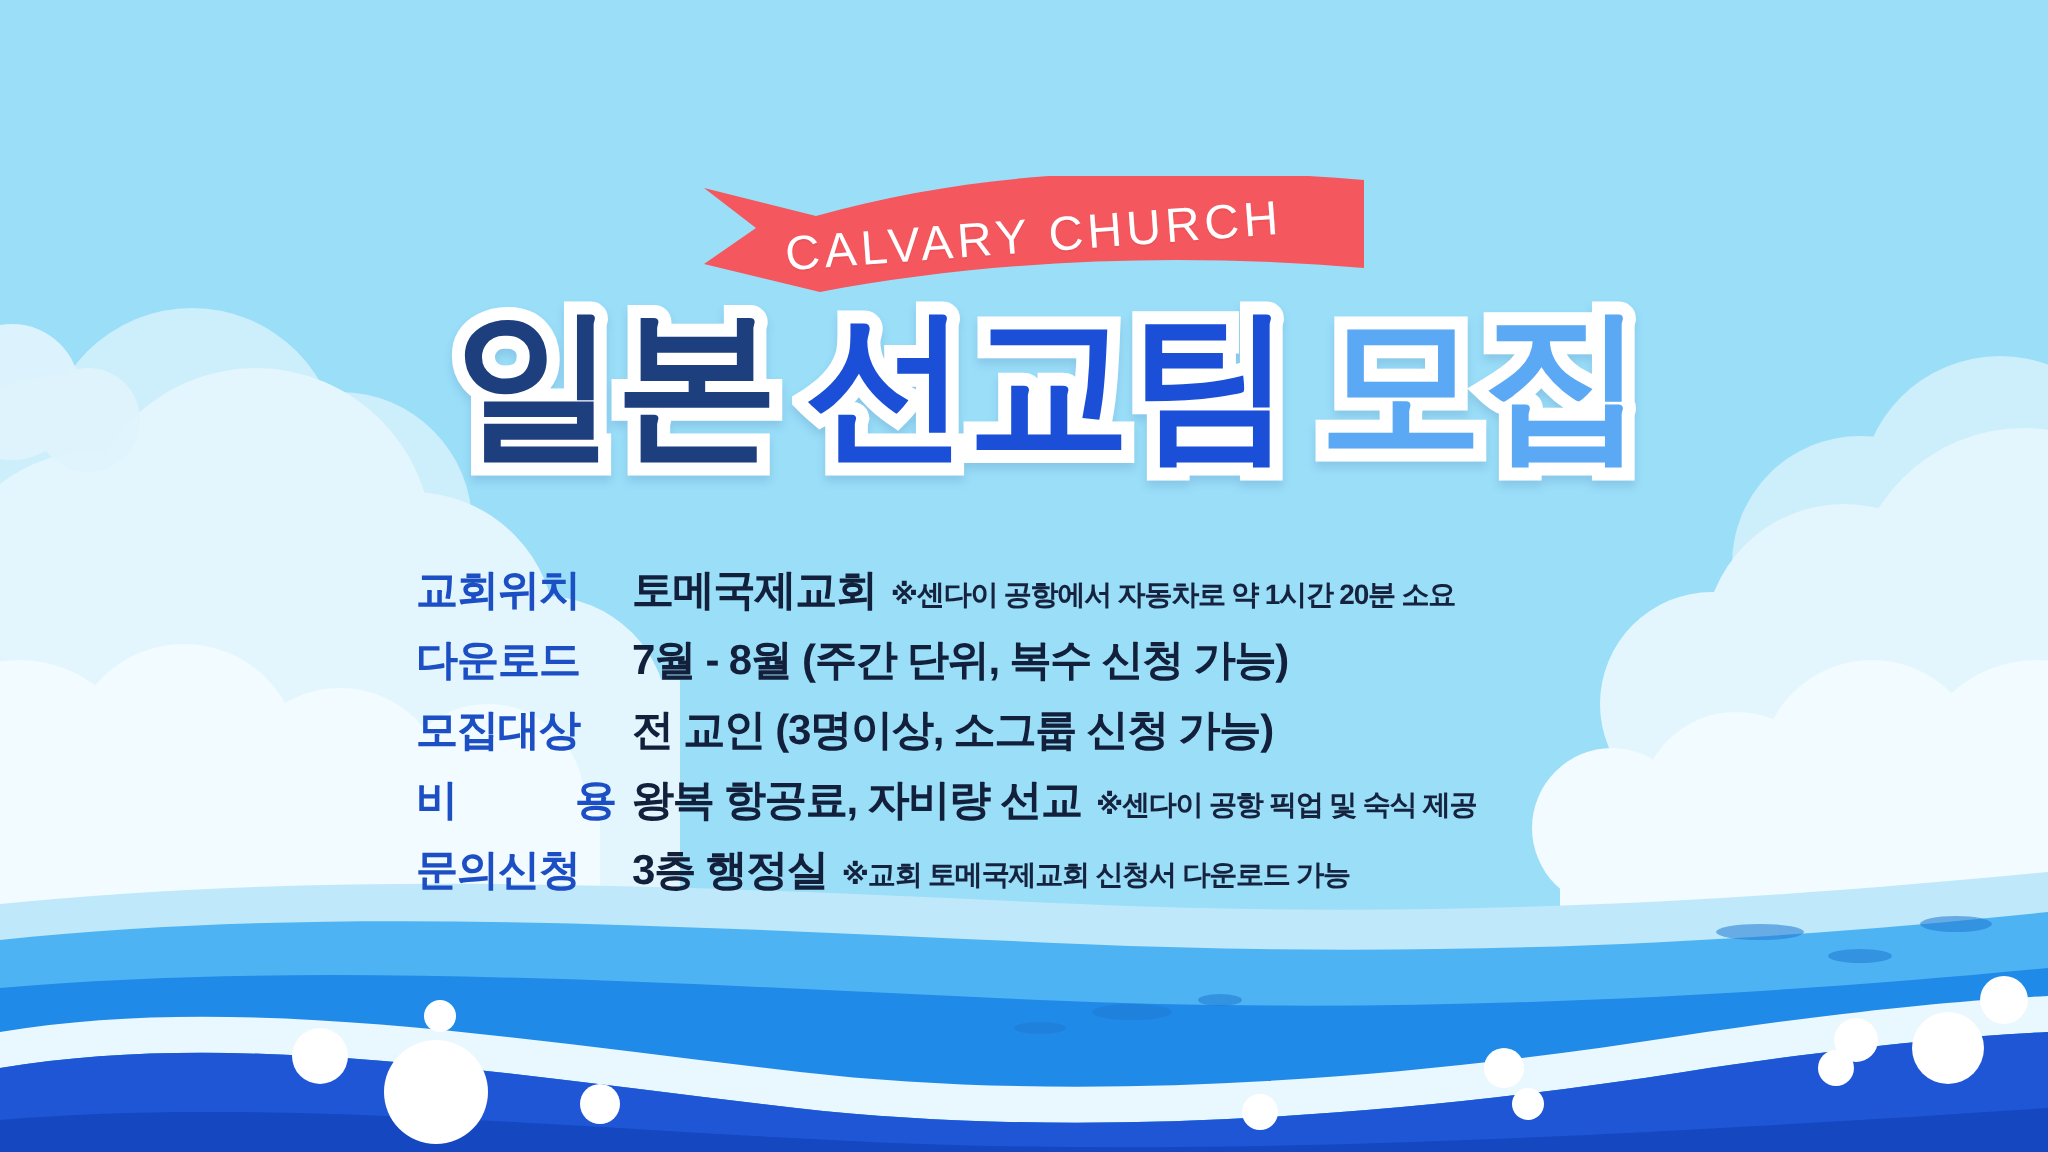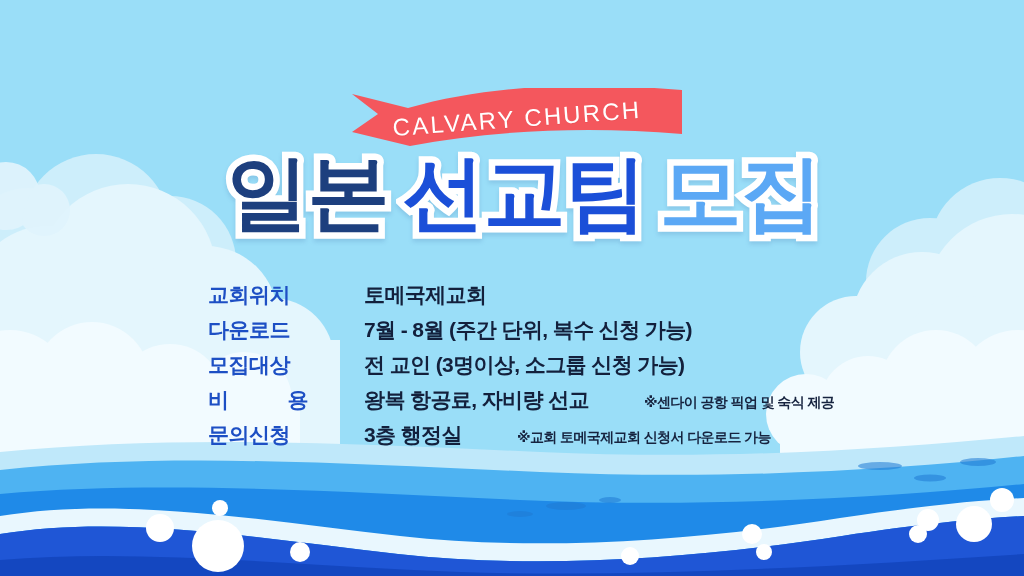--- a/index.html
+++ b/index.html
@@ -86,21 +86,20 @@
     display: flex;
     flex-direction: column;
     align-items: center;
     gap: 7px;
   }
   .info-row {
     display: flex;
     align-items: baseline;
     width: 612px;
     padding-left: 4px;
-    gap: 48px;
   }
   .info-label {
     flex: 0 0 100px;
     color: #1d4fc4;
     font-size: 21px;
     font-weight: 700;
     letter-spacing: -0.5px;
     text-align: justify;
     text-align-last: justify;
     white-space: nowrap;
@@ -234,20 +233,21 @@
 
   <div class="title">
     <span class="seg t-jp">일본</span><span class="seg t-team">선교팀</span><span class="seg t-rec">모집</span>
   </div>
 
   <div class="info">
 
     <div class="info-row">
       <span class="info-label">교회위치</span>
       <span class="info-value">토메국제교회</span>
+      <span class="info-note">※센다이 공항에서 자동차로 약 1시간 20분 소요</span>
     </div>
 
     <div class="info-row">
       <span class="info-label">다운로드</span>
       <span class="info-value">7월 - 8월 (주간 단위, 복수 신청 가능)</span>
       <span class="info-note"></span>
     </div>
 
     <div class="info-row">
       <span class="info-label">모집대상</span>

